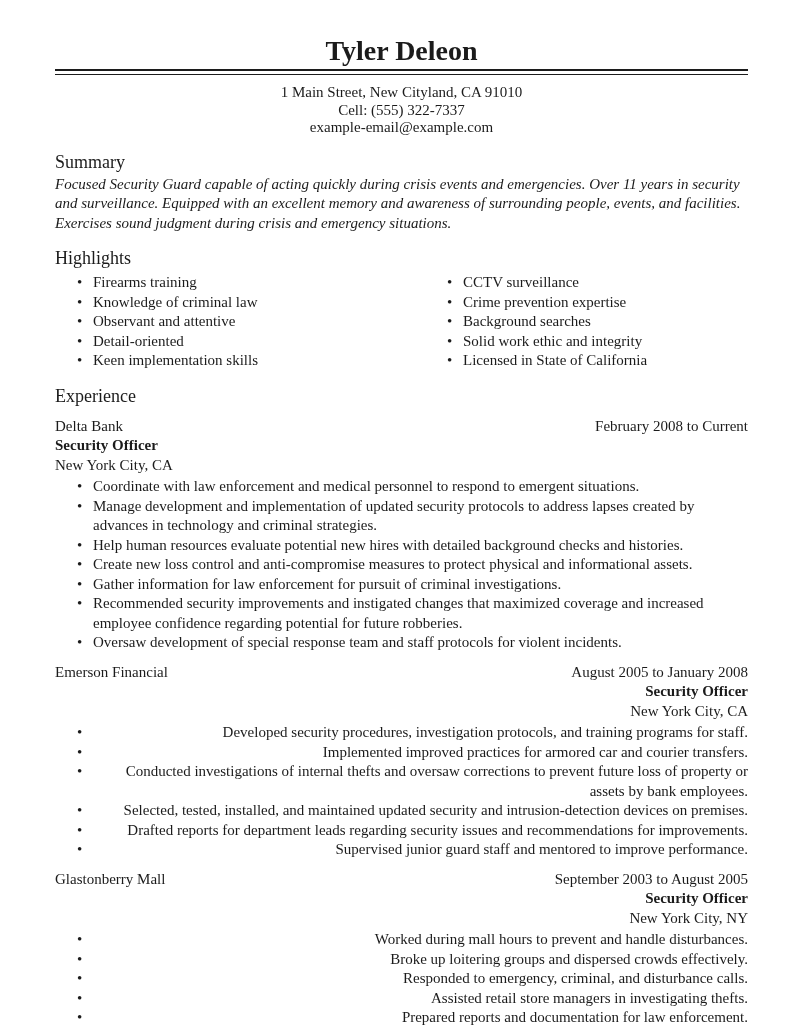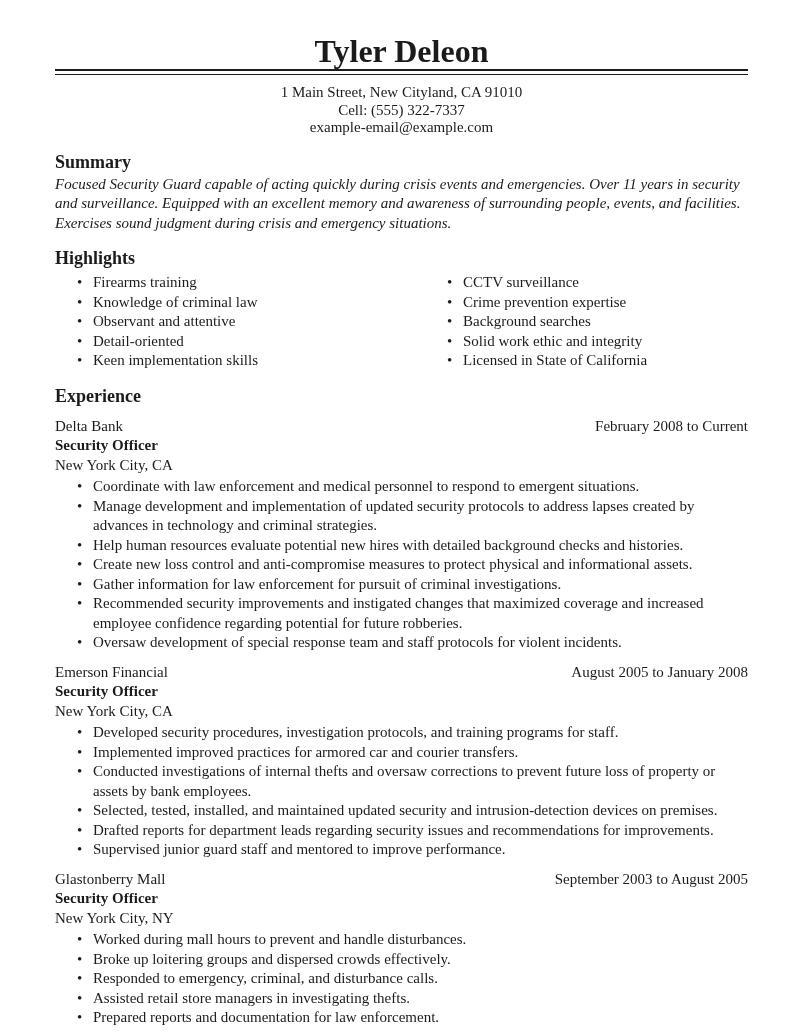--- a/index.html
+++ b/index.html
@@ -15,40 +15,40 @@
     font-family: "Liberation Serif", serif;
   }
   .page {
     padding: 36px 52px 0 55px;
     font-size: 15px;
     line-height: 19.5px;
   }
   .name {
     margin: 0;
     text-align: center;
-    font-size: 32px;
+    font-size: 28px;
     line-height: 30px;
     font-weight: bold;
   }
   .double-rule {
     margin-top: 3px;
     height: 3px;
     border-top: 2.5px solid #1c1c1c;
     border-bottom: 1.5px solid #1c1c1c;
   }
   .contact {
     margin-top: 9px;
     text-align: center;
     line-height: 17.5px;
   }
   .section-heading {
     margin: 14px 0 2px 0;
     font-size: 18px;
     line-height: 22px;
-    font-weight: bold;
+    font-weight: normal;
   }
   .summary-text {
     margin: 2px 0 0 0;
     font-style: italic;
   }
   ul.bullets {
     list-style: none;
     margin: 2px 0 0 20px;
     padding: 0;
   }
@@ -66,20 +66,21 @@
   }
   .columns ul.bullets:first-child {
     flex: 0 0 350px;
     width: 350px;
   }
   .columns ul.bullets:last-child {
     flex: 1;
   }
   .job + .job {
     margin-top: 9px;
+    text-align: right;
   }
   .job-header {
     display: flex;
     justify-content: space-between;
     margin-top: 10px;
   }
   .job-title {
     font-weight: bold;
   }
 </style>

